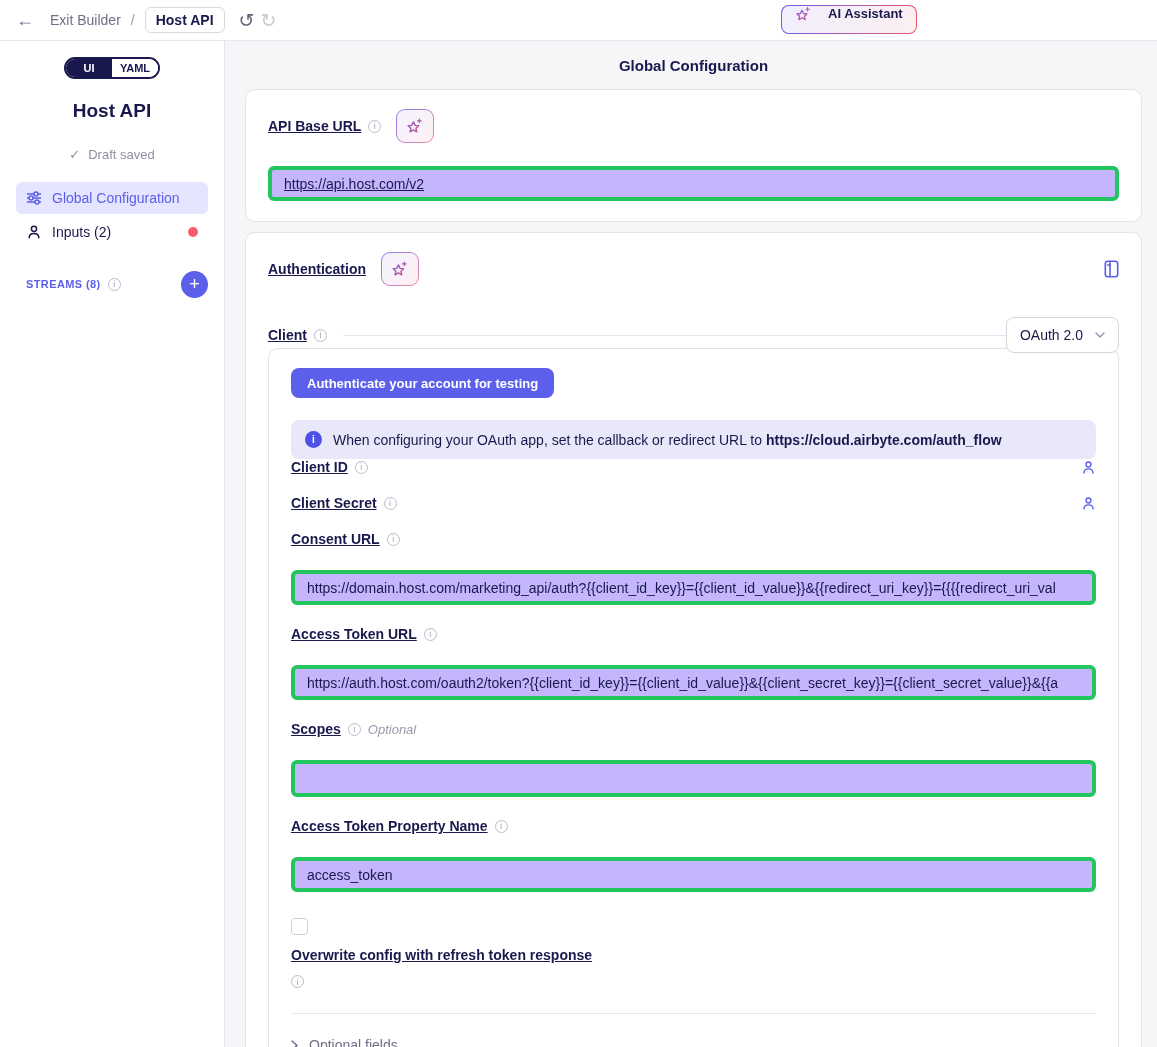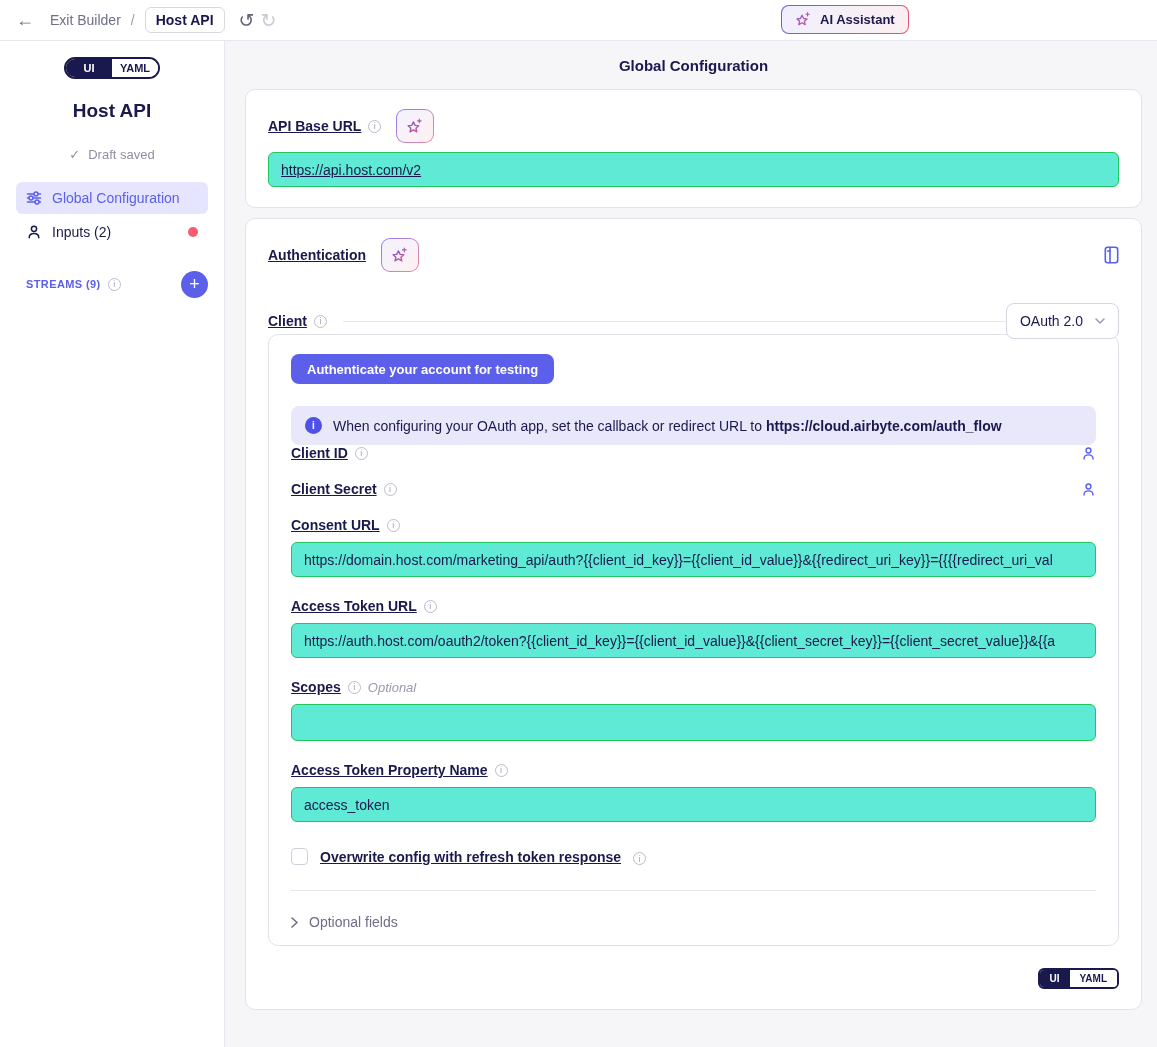--- a/index.html
+++ b/index.html
@@ -19,21 +19,21 @@
   .crumb-exit { margin-left:16px; color:#6F6F8A; font-size:14px; cursor:pointer; }
   .crumb-sep { margin:0 10px; color:#9A9AB0; }
   .crumb-pill {
     border:1px solid #D8D8E2; border-radius:6px; padding:4px 10px;
     font-weight:bold; font-size:14px; color:#1A194D; background:#fff;
   }
   .undo-icon { margin-left:14px; font-size:19px; color:#63637C; cursor:pointer; }
   .redo-icon { margin-left:6px; font-size:19px; color:#C9C9D6; }
   .ai-assistant-btn {
     position:absolute; left:781px; top:5px; height:29px;
-    display:flex; align-items:center; gap:8px; padding:0 13px;
+    display:flex; gap:16px; padding:0 13px;
     font-weight:bold; font-size:13px; color:#1A194D; cursor:pointer;
     border:1px solid transparent; border-radius:8px;
     background:linear-gradient(100deg,#F1EFFD,#FBEFF1) padding-box,
                linear-gradient(100deg,#6D5CF0,#E5566F) border-box;
   }
   
   .sidebar {
     position:fixed; top:41px; left:0; bottom:0; width:225px;
     background:#fff; border-right:1px solid #E7E7EF; z-index:10;
   }
@@ -76,22 +76,22 @@
     flex:0 0 auto; font-style:normal;
   }
   .ai-chip {
     width:38px; height:34px; margin-left:8px; cursor:pointer;
     display:flex; align-items:center; justify-content:center;
     border:1px solid transparent; border-radius:9px;
     background:linear-gradient(135deg,#F4F2FE,#FDF1F3) padding-box,
                linear-gradient(135deg,#8A7CF5,#EC8B9C) border-box;
   }
   .text-input {
-    width:100%; height:35px; margin-top:9px; padding:0 12px;
-    border:1px solid #22c55e; border-radius:6px; background:#5eead4;
+    width:100%; height:35px; margin-top:23px; padding:0 12px;
+    border:4px solid #22c55e; border-radius:6px; background:#c4b5fd;
     font-family:inherit; font-size:14px; color:#1A194D; outline:none;
   }
   .api-input { text-decoration:underline; }
   .spacer { flex:1; }
   .doc-icon { cursor:pointer; display:flex; }
   .method-row { display:flex; align-items:center; margin-top:31px; position:relative; z-index:2; }
   .method-line { flex:1; height:1px; background:#E6E6EE; margin-left:16px; }
   .dropdown {
     display:flex; align-items:center; gap:12px; height:36px; padding:0 13px;
     border:1px solid #D6D6E0; border-radius:8px; background:#fff; cursor:pointer; font-size:14px;
@@ -111,21 +111,21 @@
   .info-banner-icon {
     width:17px; height:17px; border-radius:50%; background:#4E51E8; color:#fff;
     font-size:10px; font-weight:bold; display:flex; align-items:center; justify-content:center; flex:0 0 auto;
   }
   .cred-row { display:flex; align-items:center; }
   .cred-row .person { margin-left:auto; display:flex; cursor:pointer; }
   .mt20 { margin-top:20px; }
   .mt21 { margin-top:21px; }
   .optional-tag { color:#9A9AAD; font-size:13px; font-style:italic; }
   .scopes-input { height:37px; }
-  .checkbox-row { margin-top:26px; display:flex; align-items:flex-end; gap:12px; }
+  .checkbox-row { margin-top:26px; display:flex; align-items:flex-start; gap:12px;flex-direction:column; }
   .checkbox { width:17px; height:17px; border:1px solid #CFCFDC; border-radius:4px; background:#fff; cursor:pointer; flex:0 0 auto; }
   .panel-divider { height:1px; background:#E6E6EE; margin-top:25px; }
   .optional-row { margin-top:23px; display:flex; align-items:center; gap:11px; color:#6E6E87; font-size:14px; cursor:pointer; }
   .bottom-toggle-row { display:flex; justify-content:flex-end; margin-top:22px; }
   .mini-toggle { display:flex; border:2px solid #1A194D; border-radius:6px; overflow:hidden; }
   .mini-toggle .seg { padding:3px 10px; font-size:10px; font-weight:bold; cursor:pointer; }
   svg { display:block; }
 </style>
 </head>
 <body>
@@ -180,21 +180,21 @@
       <span>
         <svg width="16" height="16" viewBox="0 0 16 16" fill="none" stroke="#1A194D" stroke-width="1.5" stroke-linecap="round">
           <circle cx="8" cy="4.8" r="2.6"></circle>
             <path d="M3.2 13.8 c0-2.7 2.1-4.3 4.8-4.3 s4.8 1.6 4.8 4.3"></path>
         </svg>
       </span>
       <span>Inputs (2)</span>
       <span class="dot dot-red"></span>
     </div>
     <div class="streams-row">
-      <span class="streams-label">STREAMS (9)</span>
+      <span class="streams-label">STREAMS (8)</span>
       <span class="info-i" style="margin-left:7px">i</span>
       <span class="plus-btn">+</span>
     </div>
   </div>
 </div>
 
 <div class="main">
   <div class="main-heading">Global Configuration</div>
 
   <div class="card">

